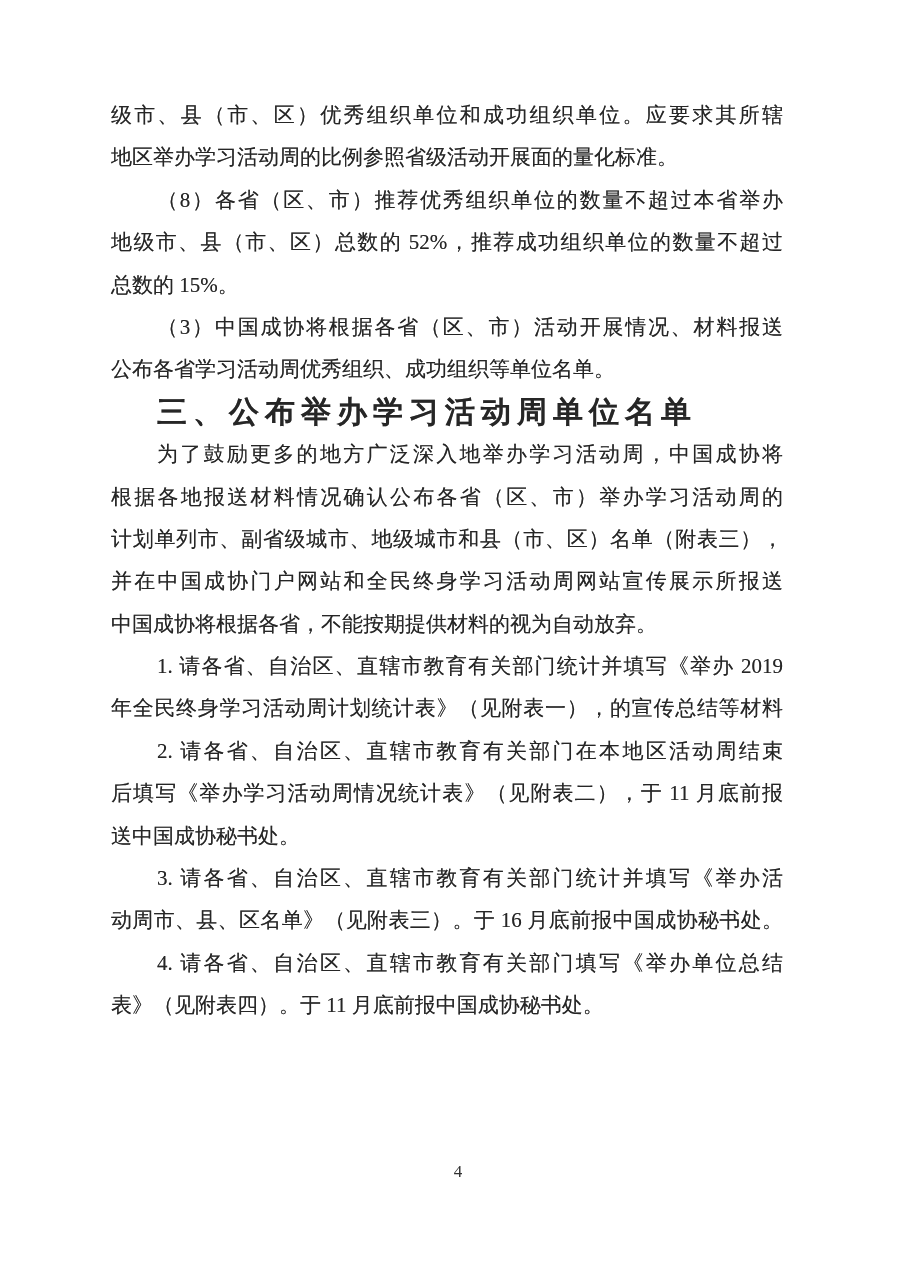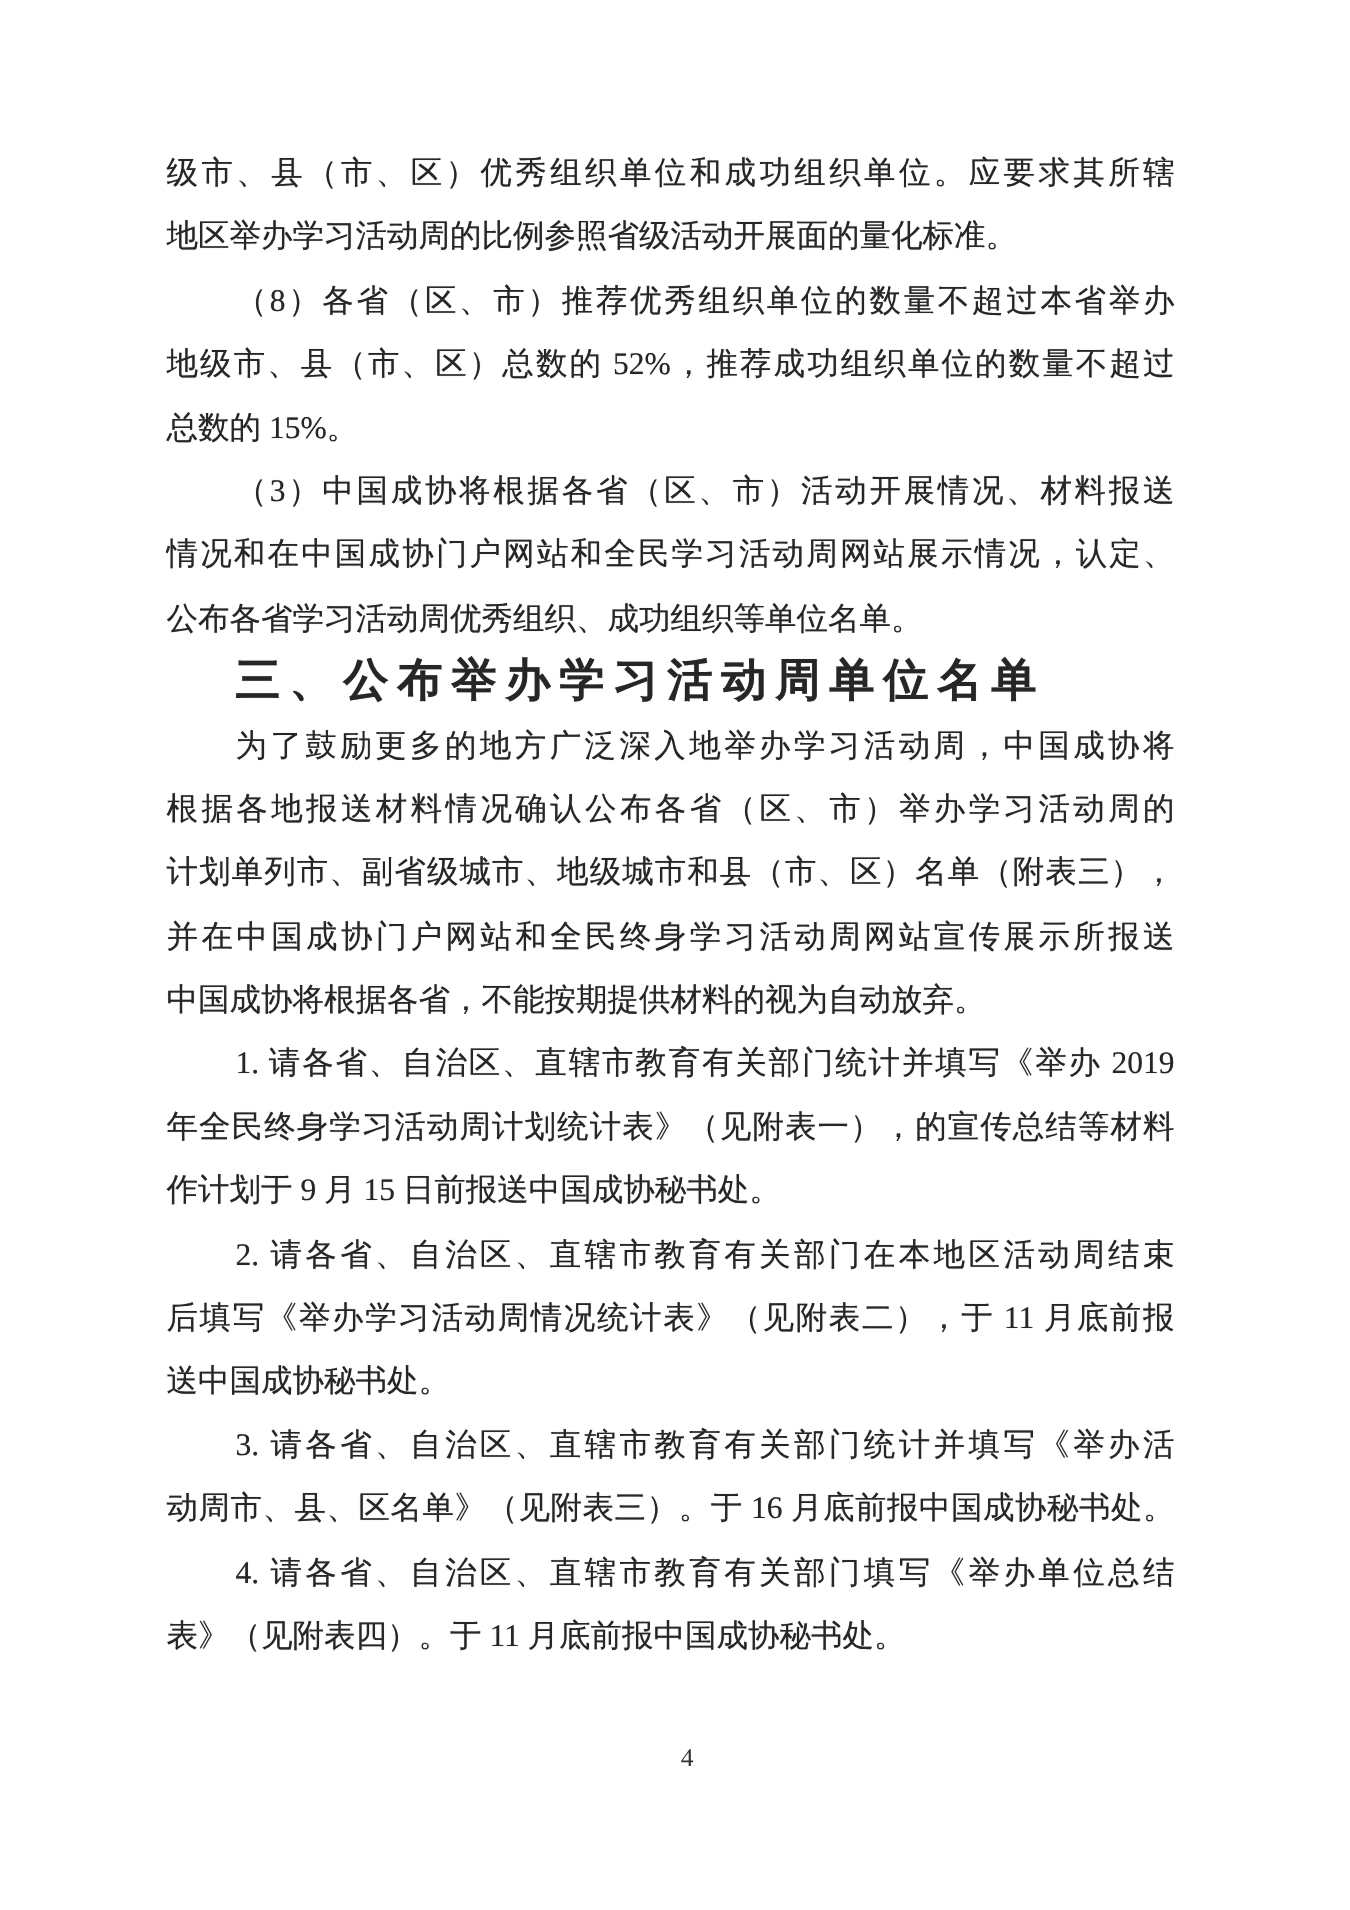--- a/index.html
+++ b/index.html
@@ -65,31 +65,29 @@
 <body>
 
 <div class="page">
   <div class="text-block">
       <div class="line">级市、县（市、区）优秀组织单位和成功组织单位。应要求其所辖</div>
       <div class="line endline">地区举办学习活动周的比例参照省级活动开展面的量化标准。</div>
       <div class="line indent">（8）各省（区、市）推荐优秀组织单位的数量不超过本省举办</div>
       <div class="line">地级市、县（市、区）总数的 52%，推荐成功组织单位的数量不超过</div>
       <div class="line endline">总数的 15%。</div>
       <div class="line indent">（3）中国成协将根据各省（区、市）活动开展情况、材料报送</div>
-      <div class="line">情况和在中国成协门户网站和全民学习活动周网站展示情况，认定、</div>
       <div class="line endline">公布各省学习活动周优秀组织、成功组织等单位名单。</div>
       <div class="line heading indent endline">三、公布举办学习活动周单位名单</div>
       <div class="line indent">为了鼓励更多的地方广泛深入地举办学习活动周，中国成协将</div>
       <div class="line">根据各地报送材料情况确认公布各省（区、市）举办学习活动周的</div>
       <div class="line">计划单列市、副省级城市、地级城市和县（市、区）名单（附表三），</div>
       <div class="line">并在中国成协门户网站和全民终身学习活动周网站宣传展示所报送</div>
       <div class="line endline">中国成协将根据各省，不能按期提供材料的视为自动放弃。</div>
       <div class="line indent">1. 请各省、自治区、直辖市教育有关部门统计并填写《举办 2019</div>
       <div class="line">年全民终身学习活动周计划统计表》（见附表一），的宣传总结等材料</div>
-      <div class="line endline">作计划于 9 月 15 日前报送中国成协秘书处。</div>
       <div class="line indent">2. 请各省、自治区、直辖市教育有关部门在本地区活动周结束</div>
       <div class="line">后填写《举办学习活动周情况统计表》（见附表二），于 11 月底前报</div>
       <div class="line endline">送中国成协秘书处。</div>
       <div class="line indent">3. 请各省、自治区、直辖市教育有关部门统计并填写《举办活</div>
       <div class="line">动周市、县、区名单》（见附表三）。于 16 月底前报中国成协秘书处。</div>
       <div class="line indent">4. 请各省、自治区、直辖市教育有关部门填写《举办单位总结</div>
       <div class="line endline">表》（见附表四）。于 11 月底前报中国成协秘书处。</div>
     </div>
   <div class="page-number">4</div>
 </div>

